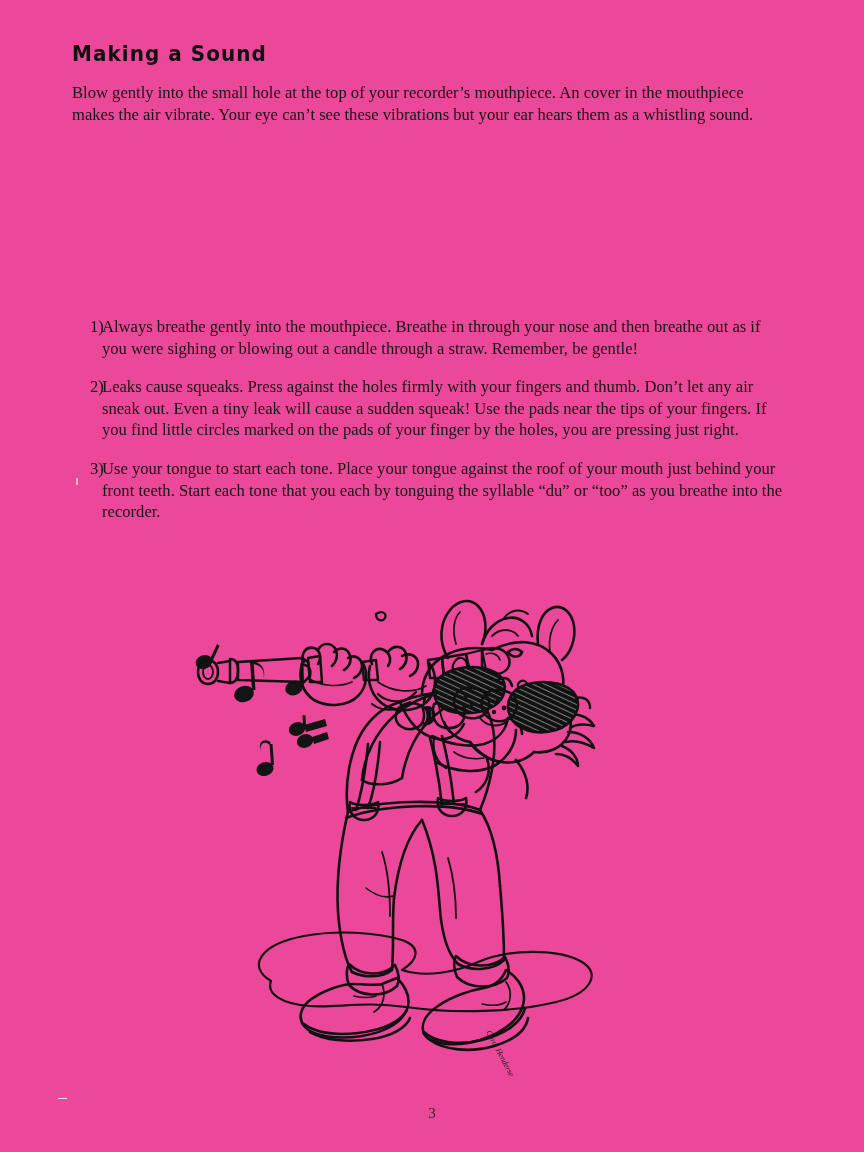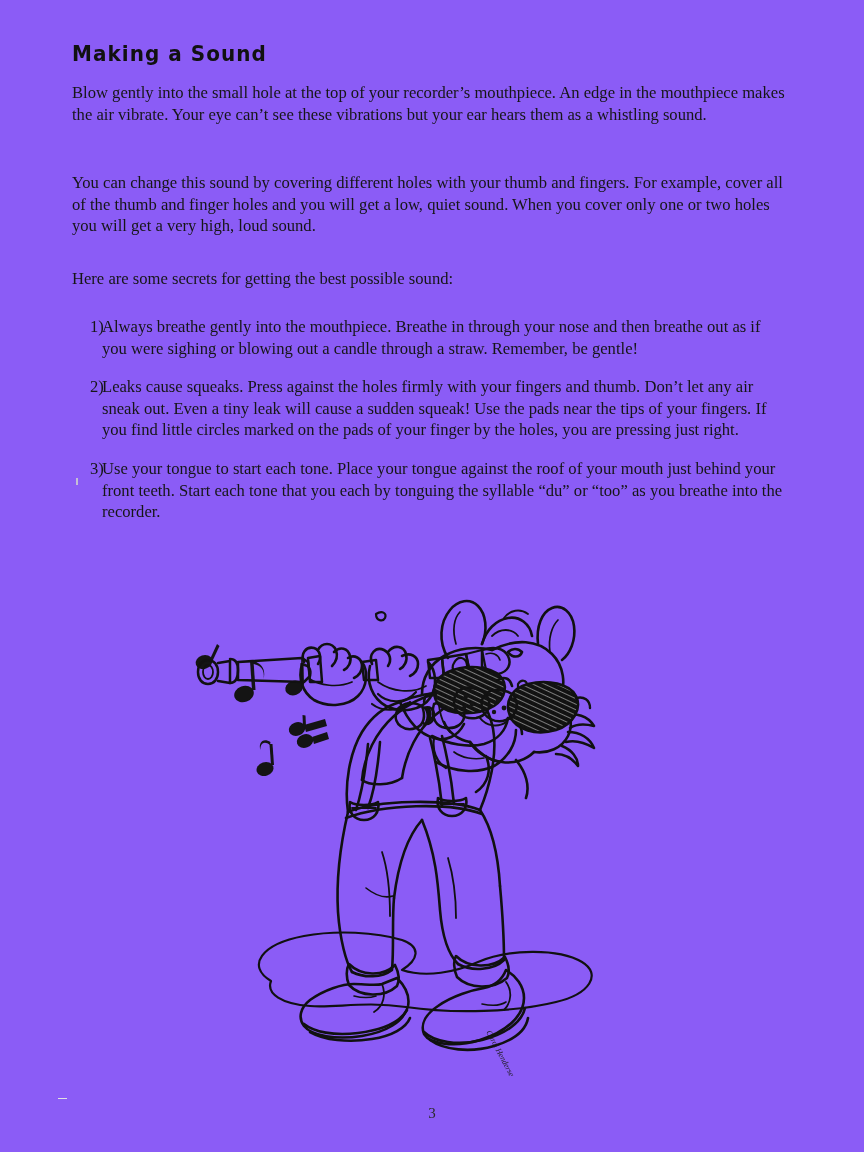--- a/index.html
+++ b/index.html
@@ -11,21 +11,21 @@
     width: 864px;
     height: 1152px;
     position: relative;
     overflow: hidden;
     font-family: "Liberation Serif", serif;
     color: #1a1a1a;
   }
   .page {
     position: absolute;
     inset: 0;
-    background: #8b5cf6;
+    background: #ec4899;
   }
 
   
   .heading {
     position: absolute;
     left: 72px;
     top: 41px;
     font-family: "DejaVu Sans", sans-serif;
     font-weight: bold;
     font-size: 21.5px;
@@ -121,25 +121,23 @@
     color: #2a2a2a;
   }
 </style>
 </head>
 <body>
 
 <div class="page">
 
   <div class="heading">Making a Sound</div>
 
-  <div class="para p1">Blow gently into the small hole at the top of your recorder’s mouthpiece. An edge in the mouthpiece makes the air vibrate. Your eye can’t see these vibrations but your ear hears them as a whistling sound.</div>
-
-  <div class="para p2">You can change this sound by covering different holes with your thumb and fingers. For example, cover all of the thumb and finger holes and you will get a low, quiet sound. When you cover only one or two holes you will get a very high, loud sound.</div>
-
-  <div class="para p3">Here are some secrets for getting the best possible sound:</div>
+  <div class="para p1">Blow gently into the small hole at the top of your recorder’s mouthpiece. An cover in the mouthpiece makes the air vibrate. Your eye can’t see these vibrations but your ear hears them as a whistling sound.</div>
+
+
 
   <div class="speck"></div>
   <div class="speck2"></div>
 
   <div class="list">
 
     <div class="list-item">
       <span class="list-num">1)</span>
       <span class="list-text">Always breathe gently into the mouthpiece. Breathe in through your nose and then breathe out as if you were sighing or blowing out a candle through a straw. Remember, be gentle!</span>
     </div>

